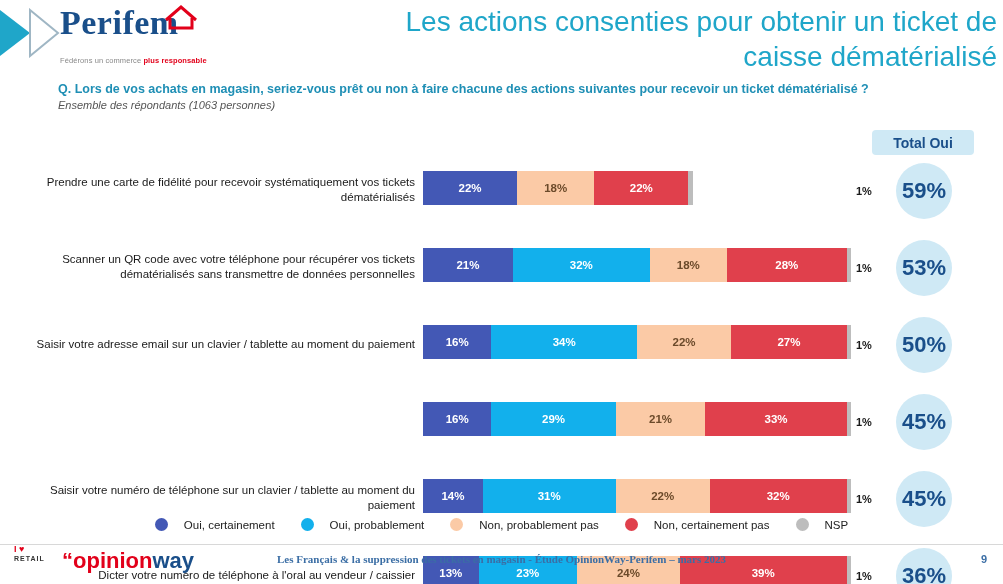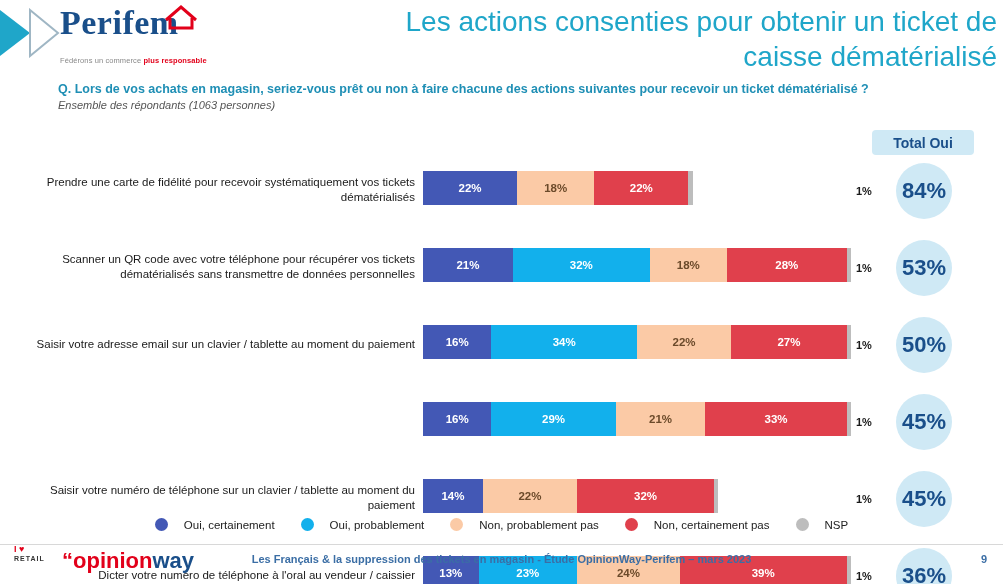--- a/index.html
+++ b/index.html
@@ -213,20 +213,21 @@
   }
   .footer-text {
     position: absolute;
     left: 0;
     top: 553px;
     width: 1003px;
     text-align: center;
     font-size: 11px;
     color: #3b6ea5;
     font-weight: bold;
+    font-family: Liberation Serif, serif;
   }
   .page-num {
     position: absolute;
     right: 16px;
     top: 553px;
     font-size: 11px;
     color: #3b6ea5;
     font-weight: bold;
   }
   .iretail {
@@ -284,21 +285,21 @@
 
   <div class="row">
     <div class="row-label">Prendre une carte de fidélité pour recevoir systématiquement vos tickets dématérialisés</div>
     <div class="bar">
       <div class="seg s1" style="width:22%">22%</div>
       <div class="seg s3" style="width:18%">18%</div>
       <div class="seg s4" style="width:22%">22%</div>
       <div class="seg s5" style="width:1%"></div>
     </div>
     <div class="nsp-label">1%</div>
-    <div class="total-circle">84%</div>
+    <div class="total-circle">59%</div>
   </div>
 
   <div class="row">
     <div class="row-label">Scanner un QR code avec votre téléphone pour récupérer vos tickets dématérialisés sans transmettre de données personnelles</div>
     <div class="bar">
       <div class="seg s1" style="width:21%">21%</div>
       <div class="seg s2" style="width:32%">32%</div>
       <div class="seg s3" style="width:18%">18%</div>
       <div class="seg s4" style="width:28%">28%</div>
       <div class="seg s5" style="width:1%"></div>
@@ -329,20 +330,21 @@
       <div class="seg s5" style="width:1%"></div>
     </div>
     <div class="nsp-label">1%</div>
     <div class="total-circle">45%</div>
   </div>
 
   <div class="row">
     <div class="row-label">Saisir votre numéro de téléphone sur un clavier / tablette au moment du paiement</div>
     <div class="bar">
       <div class="seg s1" style="width:14%">14%</div>
+      <div class="seg s2" style="width:31%">31%</div>
       <div class="seg s3" style="width:22%">22%</div>
       <div class="seg s4" style="width:32%">32%</div>
       <div class="seg s5" style="width:1%"></div>
     </div>
     <div class="nsp-label">1%</div>
     <div class="total-circle">45%</div>
   </div>
 
   <div class="row">
     <div class="row-label">Dicter votre numéro de téléphone à l'oral au vendeur / caissier</div>

